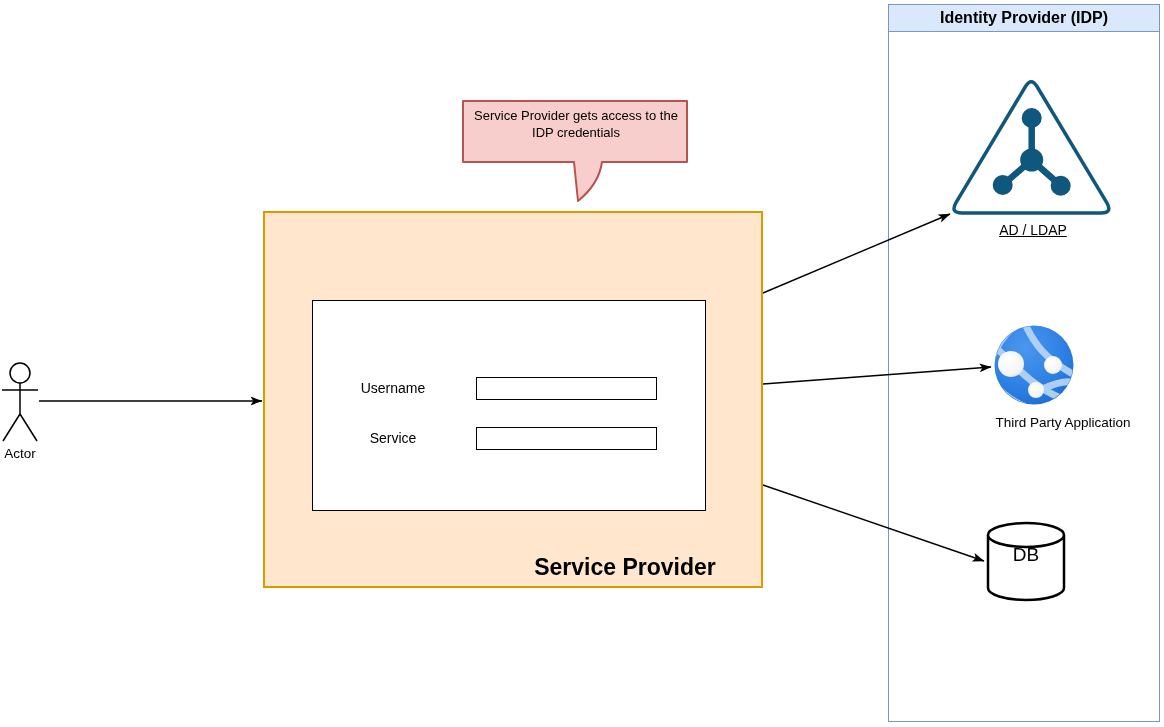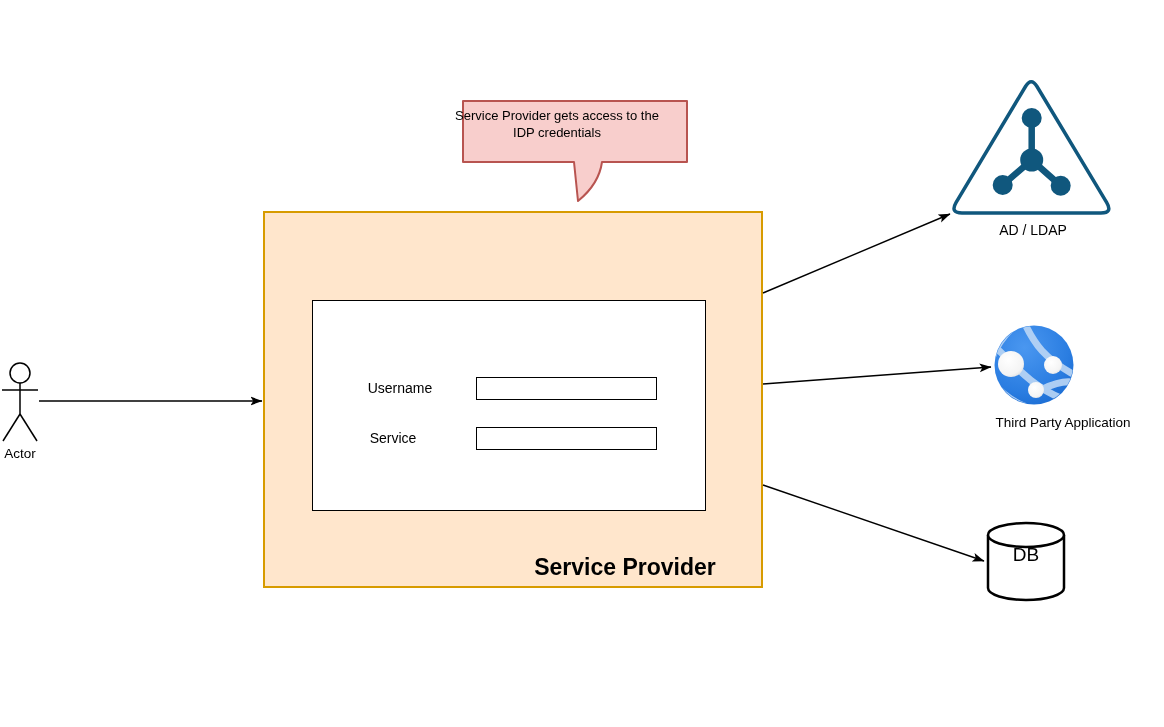--- a/index.html
+++ b/index.html
@@ -27,69 +27,74 @@
 
   
   #form-box{
     left:312px;top:300px;width:394px;height:211px;
     background:#ffffff;border:1.5px solid #000;
     z-index:2;
   }
   .field-label{
     width:110px;text-align:center;font-size:14px;z-index:3;
   }
-  #username-label{left:345px;top:380px;}
+  #username-label{left:338px;top:380px;}
   #password-label{left:338px;top:430px;}
   .field-input{
     position:absolute;box-sizing:border-box;
     width:181px;height:23px;
     border:1.5px solid #000;background:#fff;
     font-family:"Liberation Sans",sans-serif;font-size:13px;
     padding:0 4px;outline:none;z-index:3;border-radius:0;
   }
   #username-input{left:476px;top:377px;}
   #password-input{left:476px;top:427px;}
 
   
   #callout-text{
-    left:448px;top:107px;width:218px;
+    left:467px;top:107px;width:218px;
     text-align:center;font-size:13px;line-height:17px;
     white-space:normal;z-index:3;
   }
 
   
   #idp-panel{
     left:888px;top:4px;width:272px;height:718px;
     background:#ffffff;border:1px solid #7b96c4;
     z-index:1;
   }
   #idp-header{
     position:absolute;left:0;top:0;right:0;height:26px;
     background:#dae8fc;border-bottom:1px solid #7b96c4;
     text-align:center;font-weight:bold;font-size:16px;line-height:26px;
     color:#000;
   }
 
   
-  #adldap-label{left:933px;top:222px;width:200px;text-align:center;font-size:14px;z-index:3;}
+  #adldap-label{left:933px;top:222px;width:200px;text-align:center;font-size:14px;z-index:3;text-decoration:underline;}
   #tpa-label{left:958px;top:415px;width:210px;text-align:center;font-size:13.5px;z-index:3;}
   #db-label{left:996px;top:544px;width:60px;text-align:center;font-size:19px;z-index:3;}
 
   
   #actor-label{left:-15px;top:446px;width:70px;text-align:center;font-size:13.5px;z-index:3;}
 
   #overlay{position:absolute;left:0;top:0;z-index:2;}
 </style>
 </head>
 <body>
 
 <div id="canvas">
 
   <div class="abs" id="sp-box"></div>
 
+  <div class="abs" id="idp-panel">
+    <div id="idp-header">
+      <span>Identity Provider (IDP)</span>
+    </div>
+  </div>
 
   <div class="abs" id="form-box"></div>
 
   <svg id="overlay" width="1164" height="727" viewBox="0 0 1164 727">
     <defs>
       <marker id="arw" markerWidth="14" markerHeight="12" refX="11.5" refY="5" orient="auto" markerUnits="userSpaceOnUse">
         <path d="M0,0.6 L12,5 L0,9.4 L2.8,5 Z" fill="#000"></path>
       </marker>
       <radialGradient id="gblue" cx="38%" cy="28%" r="80%">
         <stop offset="0%" stop-color="#4a97f0"></stop>

